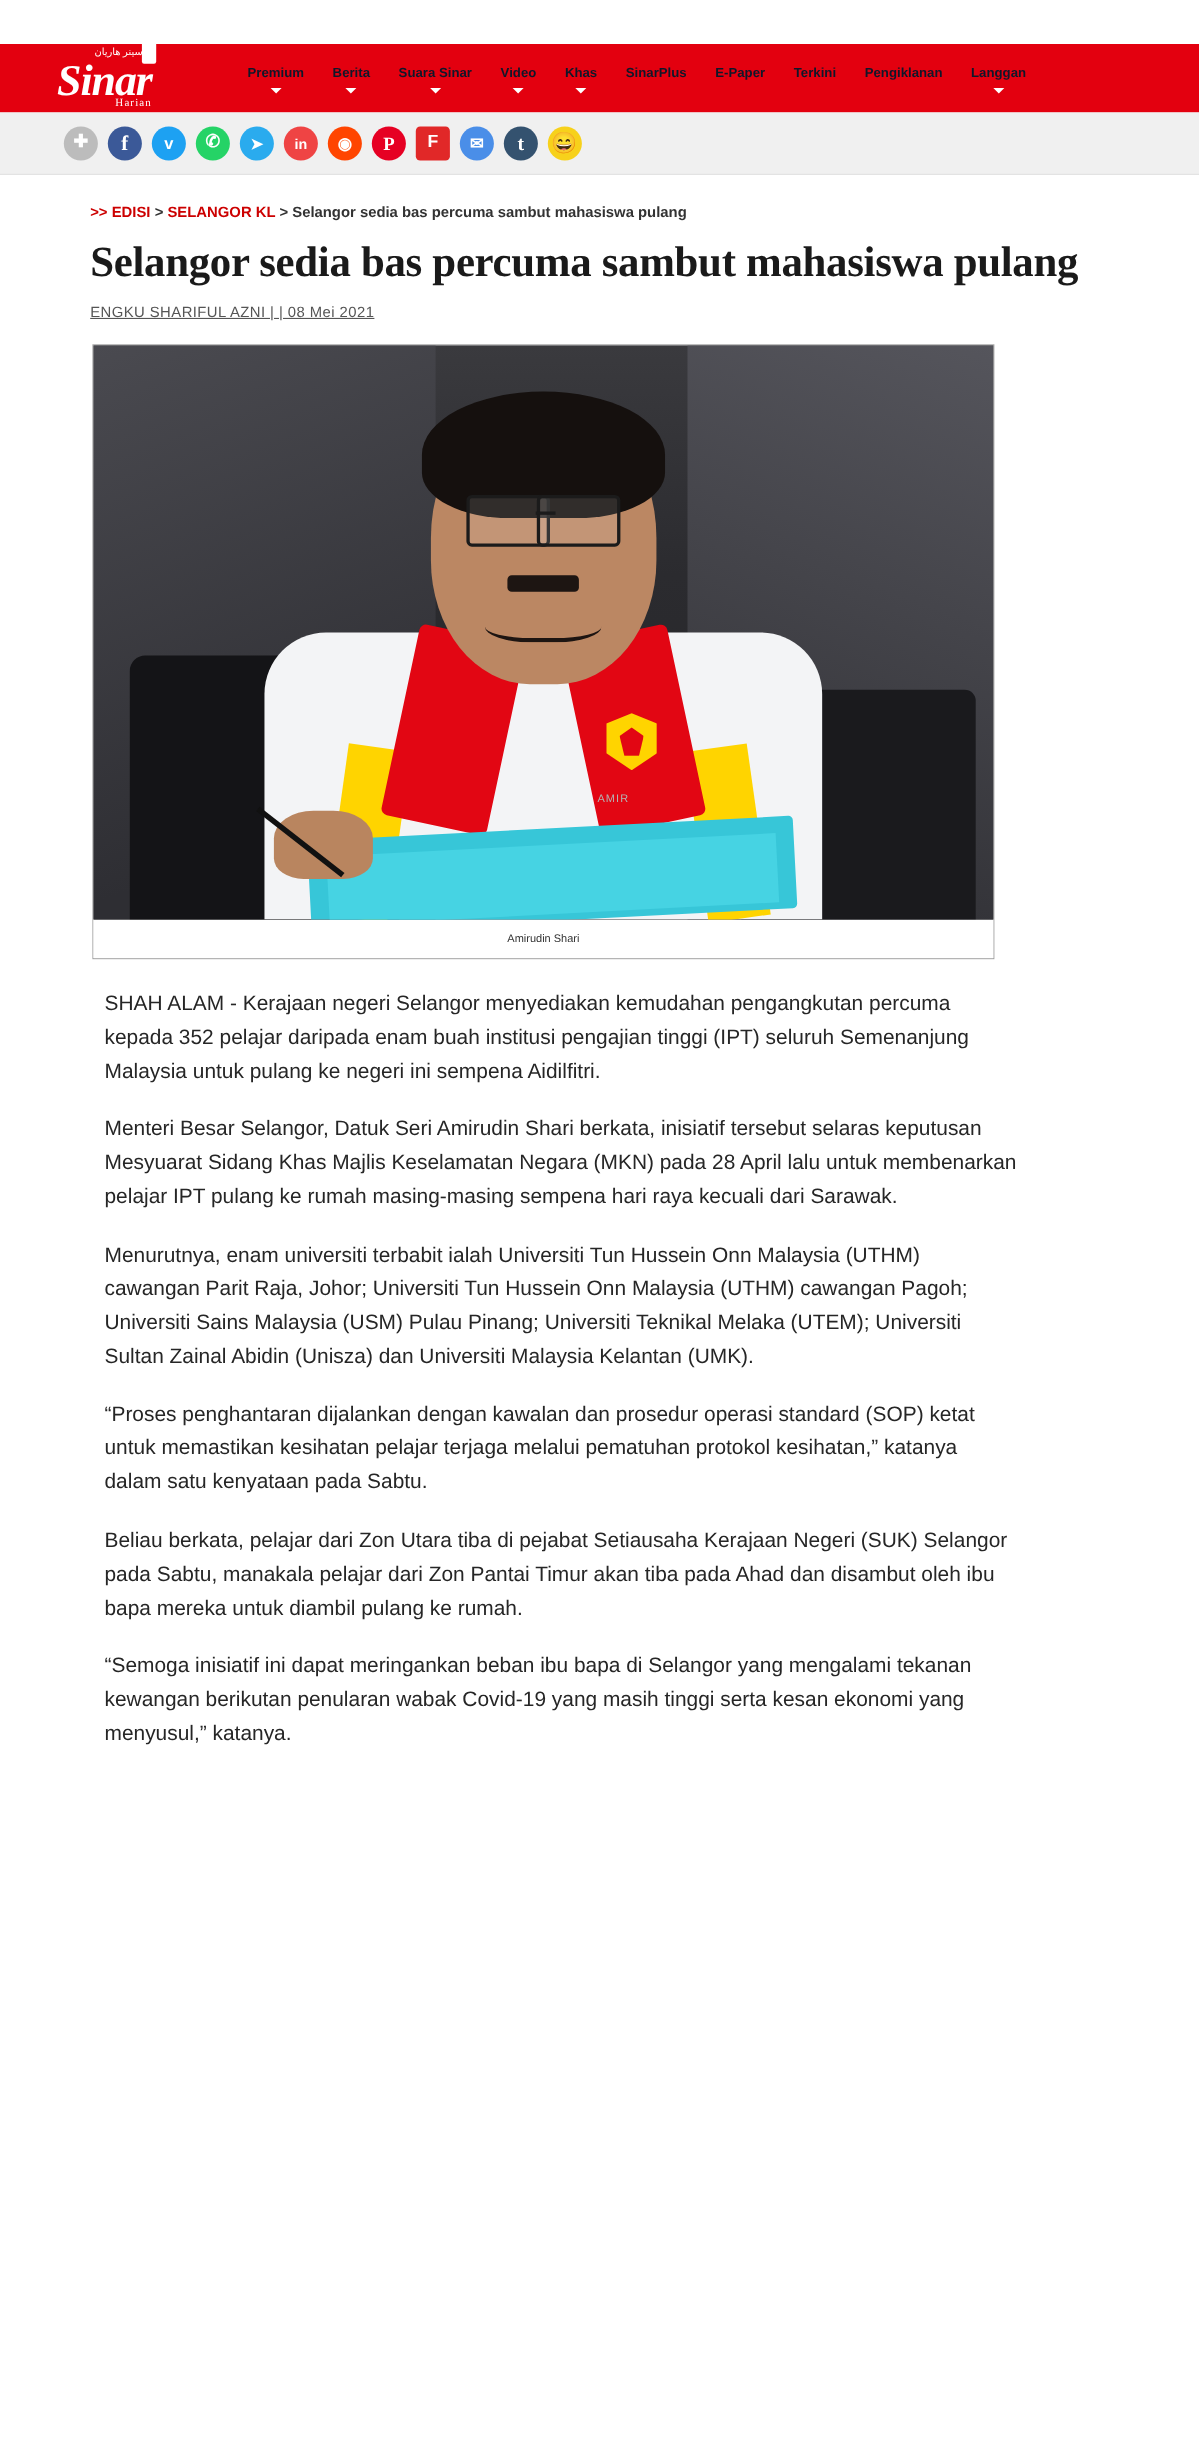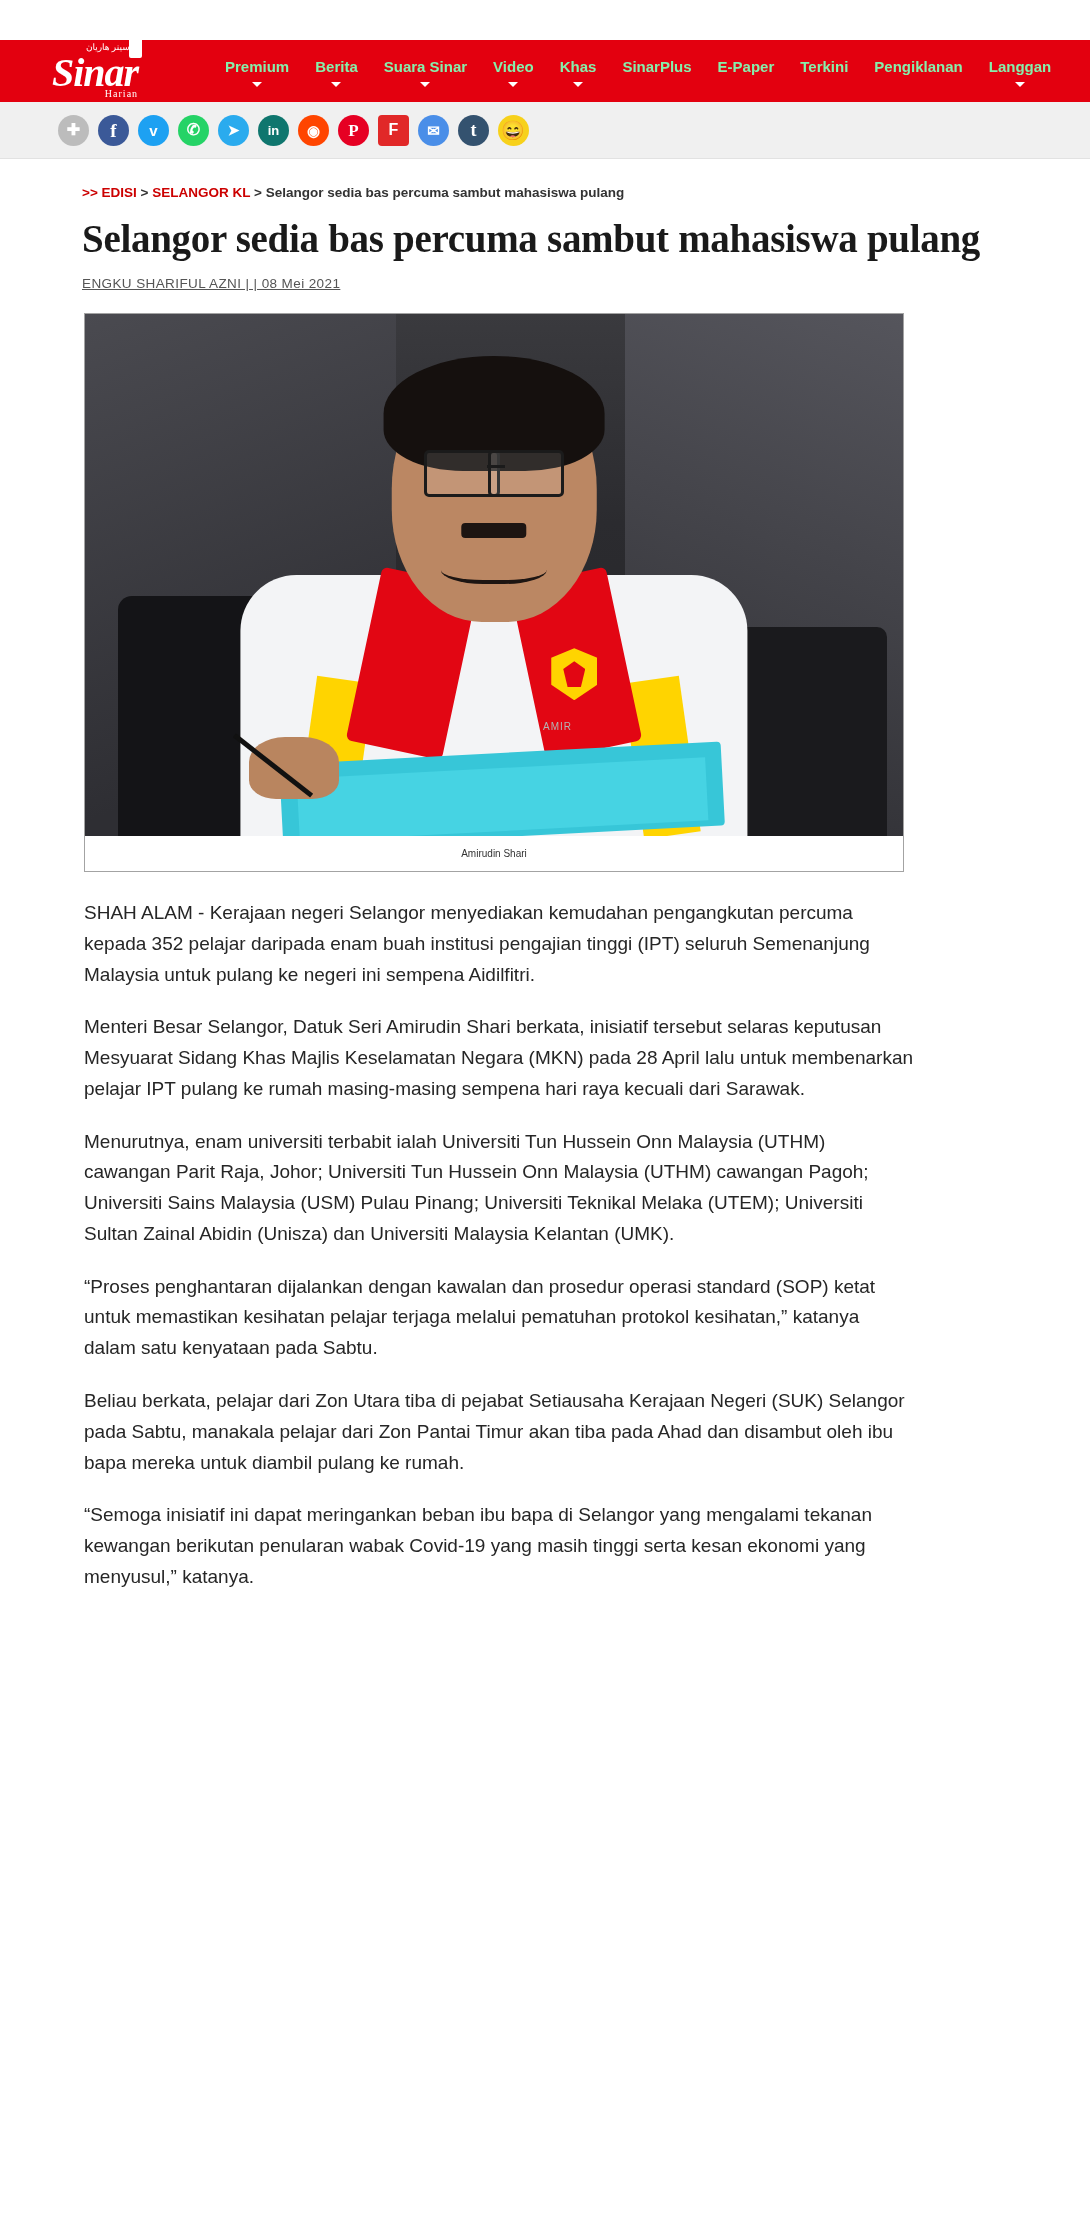--- a/index.html
+++ b/index.html
@@ -82,22 +82,22 @@
   }
   .nav {
     display: flex;
     align-items: flex-start;
     gap: 0;
     margin-left: 8px;
     flex: 1;
   }
   .nav-item {
     position: relative;
-    color: #86efac;
-    font-size: 15px;
+    color: #0f172a;
+    font-size: 12px;
     font-weight: bold;
     padding: 4px 13px 14px 13px;
     white-space: nowrap;
     cursor: pointer;
   }
   .nav-item .caret {
     position: absolute;
     left: 50%;
     transform: translateX(-50%);
     bottom: 2px;
@@ -226,21 +226,21 @@
     text-align: center;
     font-size: 10px;
     color: #333;
     padding: 12px 0 12px 0;
     background: #ffffff;
   }
   .article p {
     font-size: 19px;
     line-height: 1.62;
     color: #262626;
-    margin: 0 0 22px 2px;
+    margin: 0 0 22px 13px;
     max-width: 830px;
   }
   .narrow { max-width: 430px; }
   .narrow2 { max-width: 400px; }
 </style>
 </head>
 <body>
 
 <div class="page">
 
@@ -308,21 +308,21 @@
     </div>
     <div class="share-icon" style="background:#1da1f2;font-size:15px">
       <span>ᴠ</span>
     </div>
     <div class="share-icon" style="background:#25d366;font-size:16px">
       <span>✆</span>
     </div>
     <div class="share-icon" style="background:#2aabee;font-size:14px">
       <span>➤</span>
     </div>
-    <div class="share-icon" style="background:#0f766e;font-size:13px">
+    <div class="share-icon" style="background:#ef4444;font-size:13px">
       <span>in</span>
     </div>
     <div class="share-icon" style="background:#ff4500;font-size:15px">
       <span>◉</span>
     </div>
     <div class="share-icon" style="background:#e60023;font-family:'Liberation Serif',serif;font-size:17px">
       <span>P</span>
     </div>
     <div class="share-icon" style="background:#e12828;border-radius:4px;font-size:16px">
       <span>F</span>

